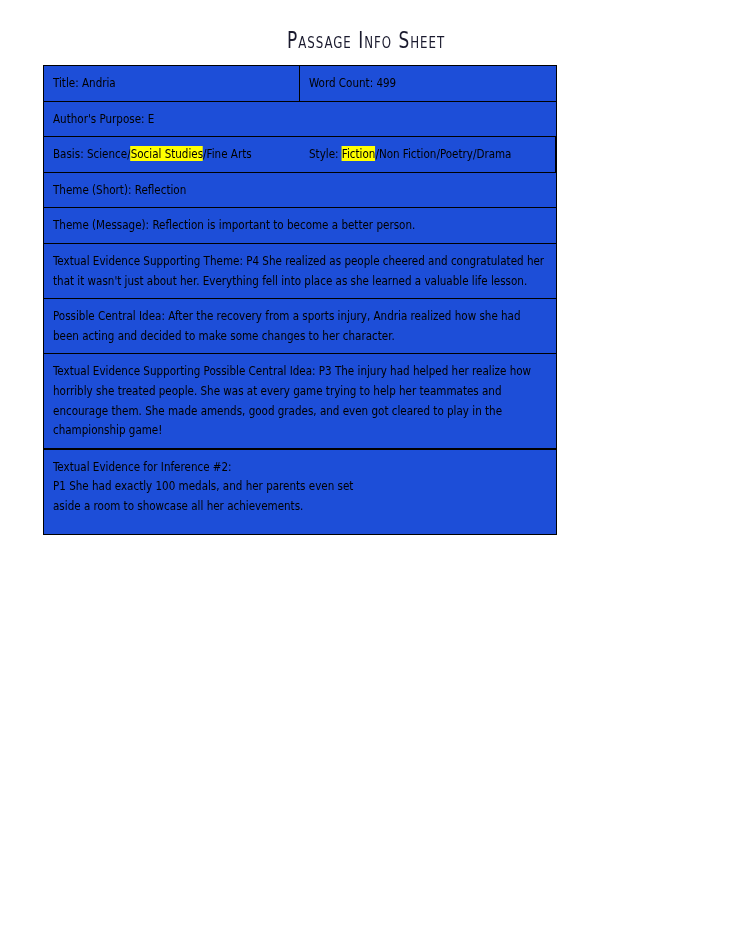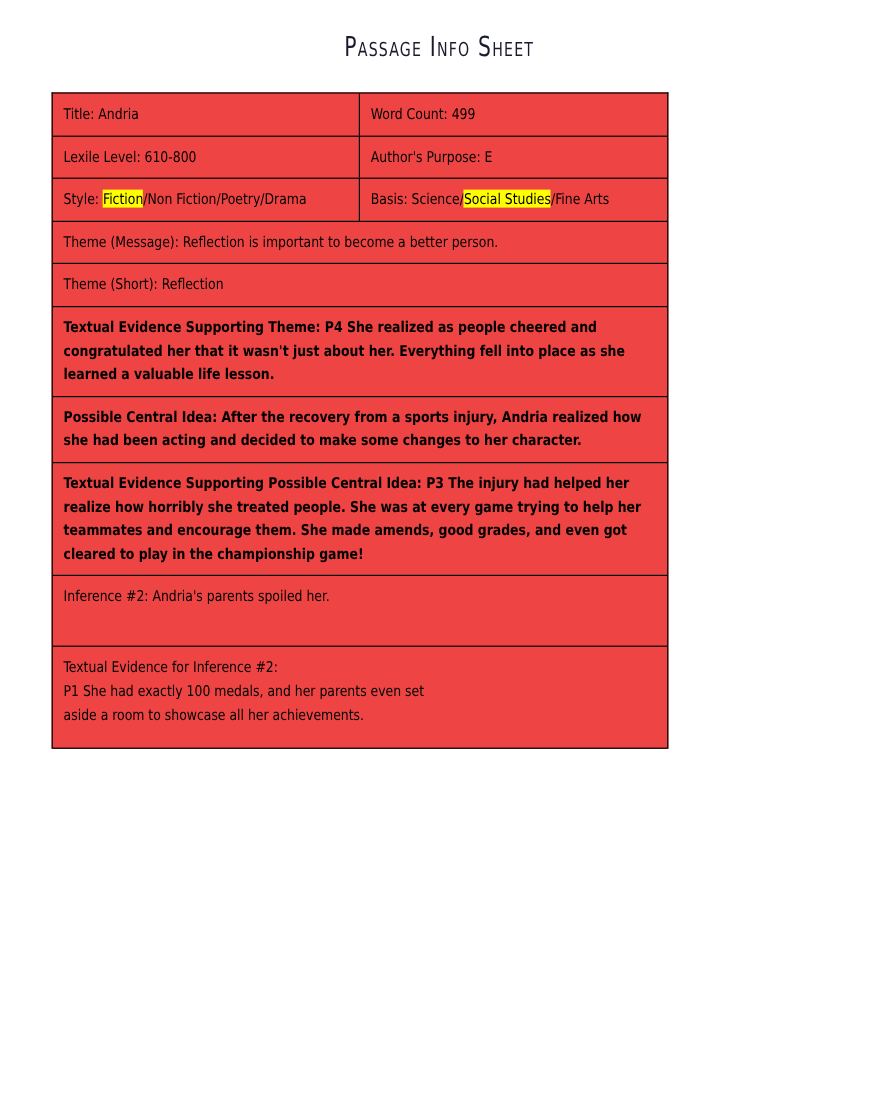--- a/index.html
+++ b/index.html
@@ -34,26 +34,26 @@
     letter-spacing: 1.2px;
     color: #1a1a2e;
     transform: scaleX(0.82);
     transform-origin: center top;
     line-height: 1.1;
     white-space: nowrap;
   }
   .sheet {
     position: absolute;
     left: 43px;
-    top: 77px;
+    top: 65px;
     width: 514px;
     border: 1.6px solid #000000;
     border-bottom: none;
     box-sizing: border-box;
-    background: #ef4444;
+    background: #1d4ed8;
   }
   .row {
     display: flex;
     width: 100%;
     border-bottom: 1.6px solid #000000;
     box-sizing: border-box;
   }
   .cell {
     box-sizing: border-box;
     padding: 7px 9px 8px 9px;
@@ -68,21 +68,21 @@
     transform: scaleX(0.93);
     transform-origin: left top;
     width: 107.5%;
   }
   .cell-full { width: 100%; }
   .cell-left {
     width: 323px;
     border-right: 1.6px solid #000000;
   }
   .cell-right { width: 324px; }
-  .row-tall .cell { min-height: 54px; font-weight: bold; }
+  .row-tall .cell { min-height: 54px; }
   .row-infer .cell { min-height: 58px; padding-bottom: 18px; }
   .hl {
     background: #ffff00;
   }
   .plot-row .txt {
     display: flex;
     width: 107.5%;
     justify-content: flex-start;
   }
   .plot-left { }
@@ -103,46 +103,43 @@
     <div class="row">
       <div class="cell cell-left">
           <span class="txt">Title:  Andria</span>
         </div>
       <div class="cell cell-right">
           <span class="txt">Word Count:  499</span>
         </div>
     </div>
 
     <div class="row">
-      <div class="cell cell-left">
-          <span class="txt">Lexile Level:  610-800</span>
-        </div>
       <div class="cell cell-right">
           <span class="txt">Author's Purpose:  E</span>
         </div>
     </div>
 
     <div class="row">
+      <div class="cell cell-right">
+        <span class="txt"><span>Basis:  Science/</span><span class="hl">Social Studies</span><span>/Fine Arts</span></span>
+      </div>
       <div class="cell cell-left">
         <span class="txt"><span>Style: </span><span class="hl">Fiction</span><span>/Non Fiction/Poetry/Drama</span></span>
-      </div>
-      <div class="cell cell-right">
-        <span class="txt"><span>Basis:  Science/</span><span class="hl">Social Studies</span><span>/Fine Arts</span></span>
       </div>
     </div>
 
     <div class="row">
       <div class="cell cell-full">
-          <span class="txt">Theme (Message):  Reflection is important to become a better person.</span>
+          <span class="txt">Theme (Short):  Reflection</span>
         </div>
     </div>
 
     <div class="row">
       <div class="cell cell-full">
-          <span class="txt">Theme (Short):  Reflection</span>
+          <span class="txt">Theme (Message):  Reflection is important to become a better person.</span>
         </div>
     </div>
 
     <div class="row row-tall">
       <div class="cell cell-full">
           <span class="txt">Textual Evidence Supporting Theme: P4 She realized as people cheered and congratulated her that it wasn't just about her. Everything fell into place as she learned a valuable life lesson.</span>
         </div>
     </div>
 
     <div class="row row-tall">
@@ -151,23 +148,20 @@
         </div>
     </div>
 
     <div class="row row-tall">
       <div class="cell cell-full">
           <span class="txt">Textual Evidence Supporting Possible Central Idea: P3 The injury had helped her realize how horribly she treated people. She was at every game trying to help her teammates and encourage them. She made amends, good grades, and even got cleared to play in the championship game!</span>
         </div>
     </div>
 
     <div class="row row-infer">
-      <div class="cell cell-right">
-          <span class="txt">Inference #2:  Andria's parents spoiled her.</span>
-        </div>
     </div>
 
     <div class="row row-infer">
       <div class="cell cell-right">
         <span class="txt">Textual Evidence for Inference #2:</span>
         <span class="txt">P1 She had exactly 100 medals, and her parents even set aside a room to showcase all her achievements.</span>
       </div>
     </div>
 
 

